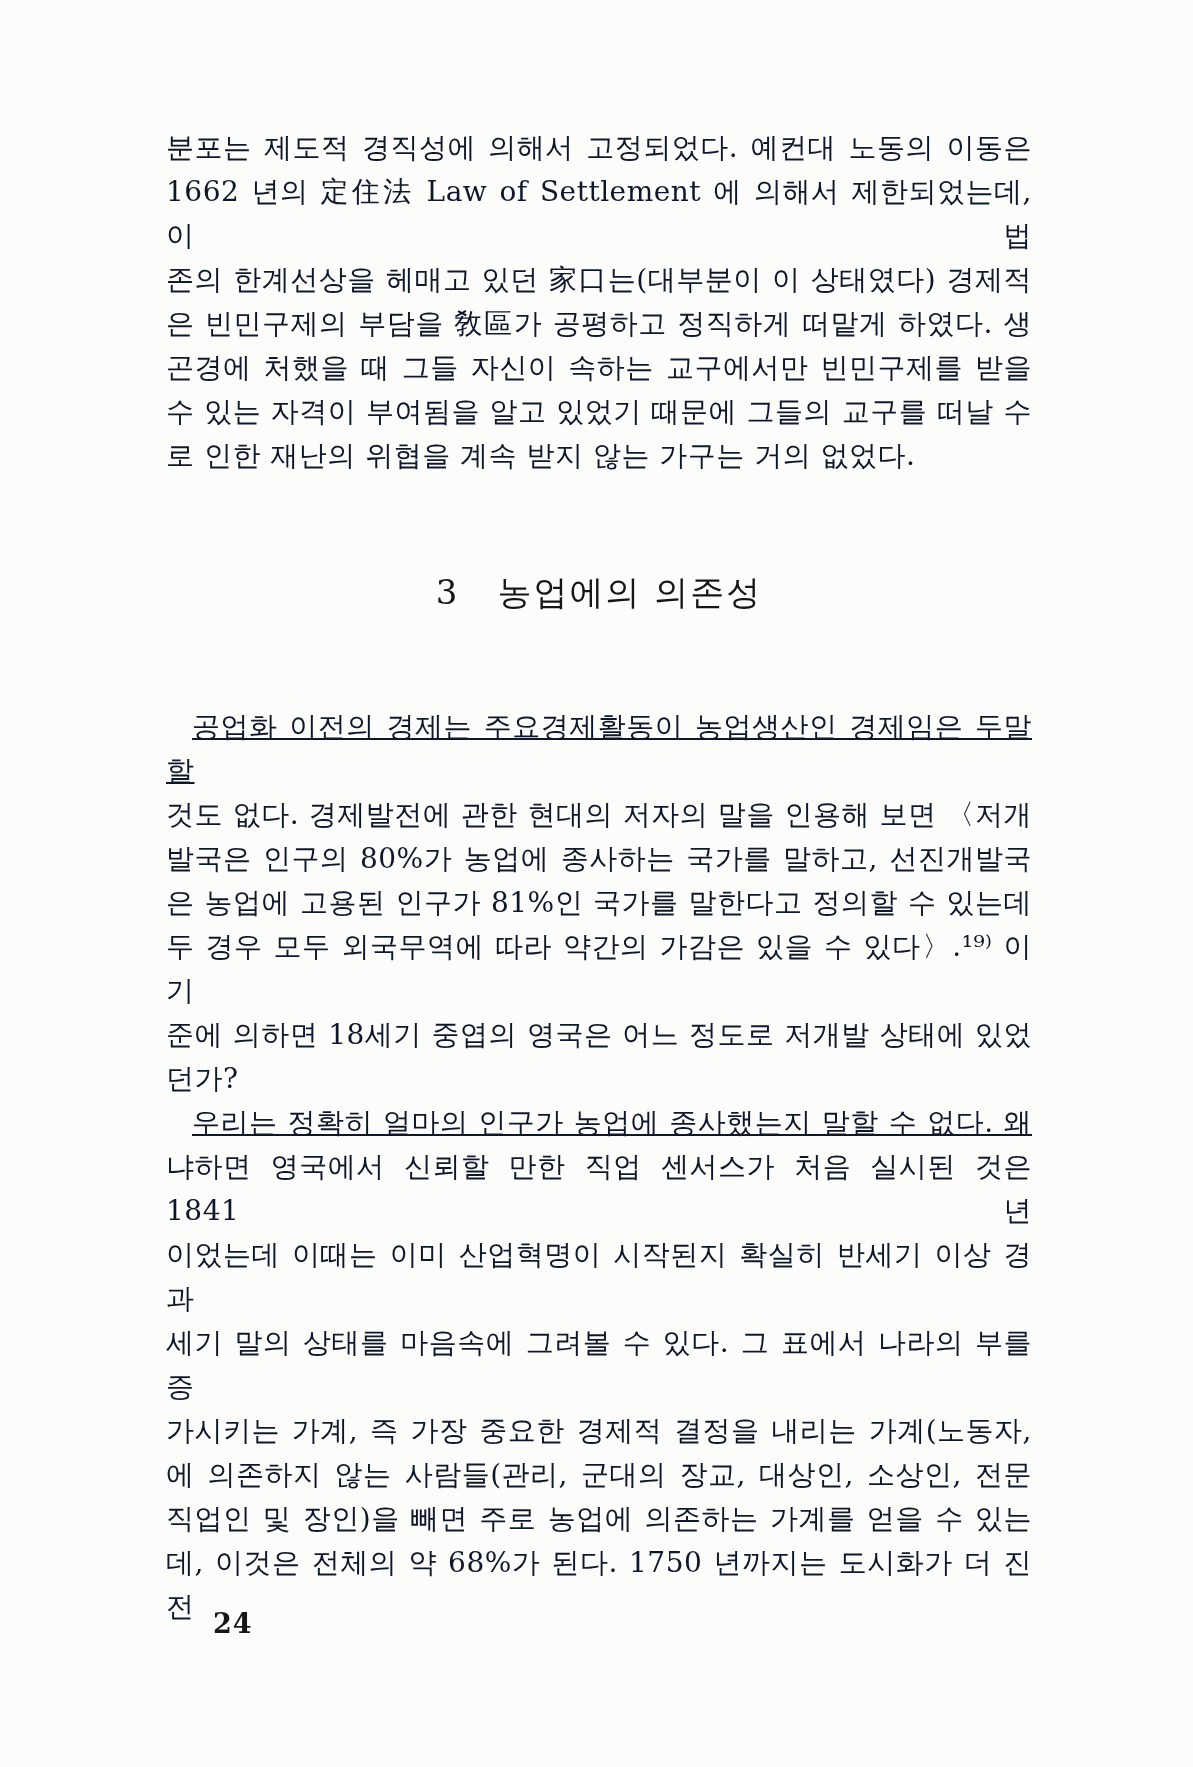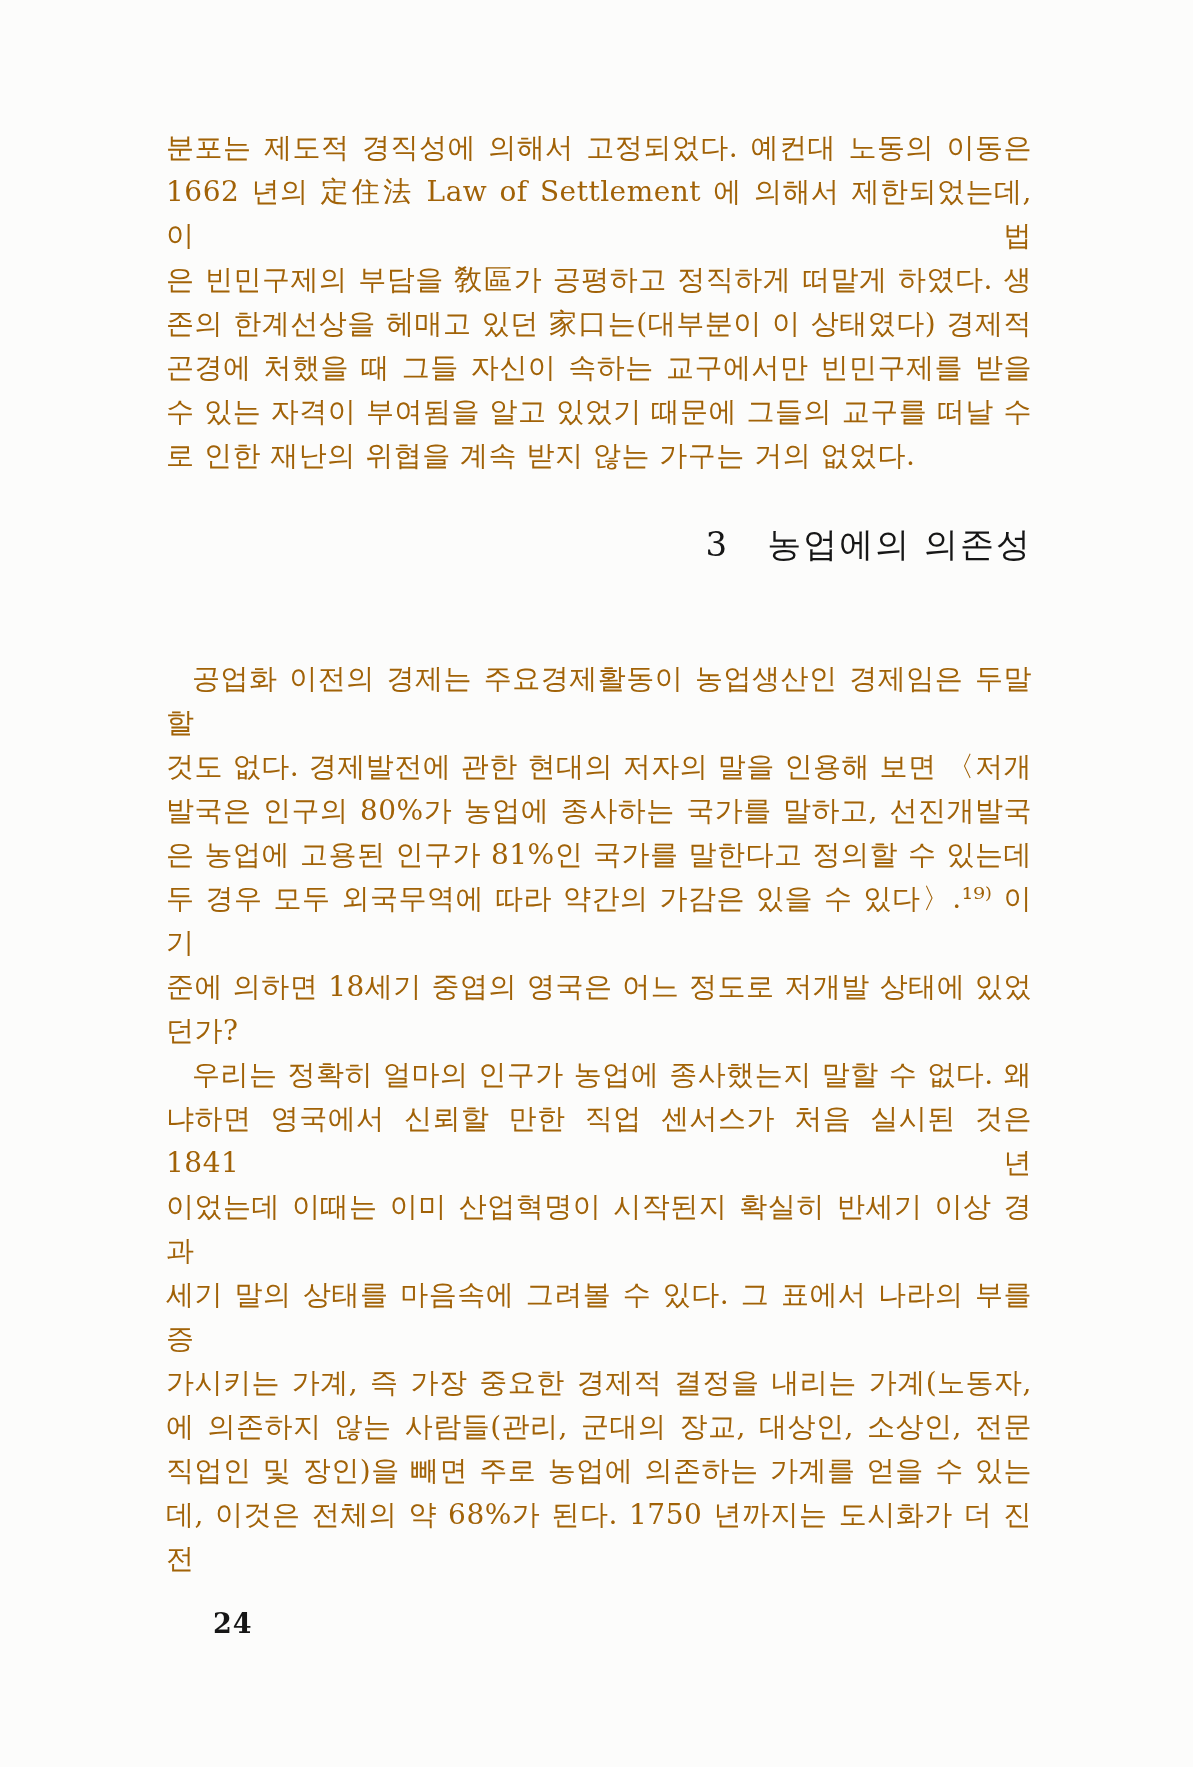--- a/index.html
+++ b/index.html
@@ -20,31 +20,31 @@
     left: 166px; top: 126px; width: 866px;
   }
   .para { margin: 0; }
   .line {
     font-size: 28px;
     line-height: 44px;
     letter-spacing: 0.5px;
     text-align: justify;
     text-align-last: justify;
     white-space: normal;
-    color: #a16207;
+    color: #0f172a;
   }
   .line.short {
     text-align: right;
     text-align-last: left;
   }
-  .line.indent { text-indent: 26px; }
+  .line.indent { text-indent: 26px; text-decoration: underline; }
   .heading {
-    margin-top: 42px;
+    margin-top: 90px;
     margin-bottom: 89px;
-    text-align: right;
+    text-align: center;
     font-size: 34px;
     line-height: 48px;
     letter-spacing: 2px;
     font-weight: 500;
   }
   .heading .sec-num { margin-right: 38px; }
   .page-number {
     position: absolute;
     left: 213px; top: 1608px;
     font-size: 27px;
@@ -54,22 +54,22 @@
 </style>
 </head>
 <body>
 
 <div class="page">
   <div class="textblock">
 
     <div class="para">
       <div class="line">분포는 제도적 경직성에 의해서 고정되었다.  예컨대 노동의 이동은</div>
       <div class="line">1662 년의 定住法 Law of Settlement 에 의해서 제한되었는데,  이 법</div>
+      <div class="line">존의 한계선상을 헤매고 있던 家口는(대부분이 이 상태였다)  경제적</div>
       <div class="line">은 빈민구제의 부담을 敎區가 공평하고 정직하게 떠맡게 하였다.  생</div>
-      <div class="line">존의 한계선상을 헤매고 있던 家口는(대부분이 이 상태였다)  경제적</div>
       <div class="line">곤경에 처했을 때 그들 자신이 속하는 교구에서만 빈민구제를 받을</div>
       <div class="line">수 있는 자격이 부여됨을 알고 있었기 때문에 그들의 교구를 떠날 수</div>
       <div class="line short">로 인한 재난의 위협을 계속 받지 않는 가구는 거의 없었다.</div>
     </div>
 
     <div class="heading">
       <span class="sec-num">3</span><span>농업에의 의존성</span>
     </div>
 
     <div class="para">

